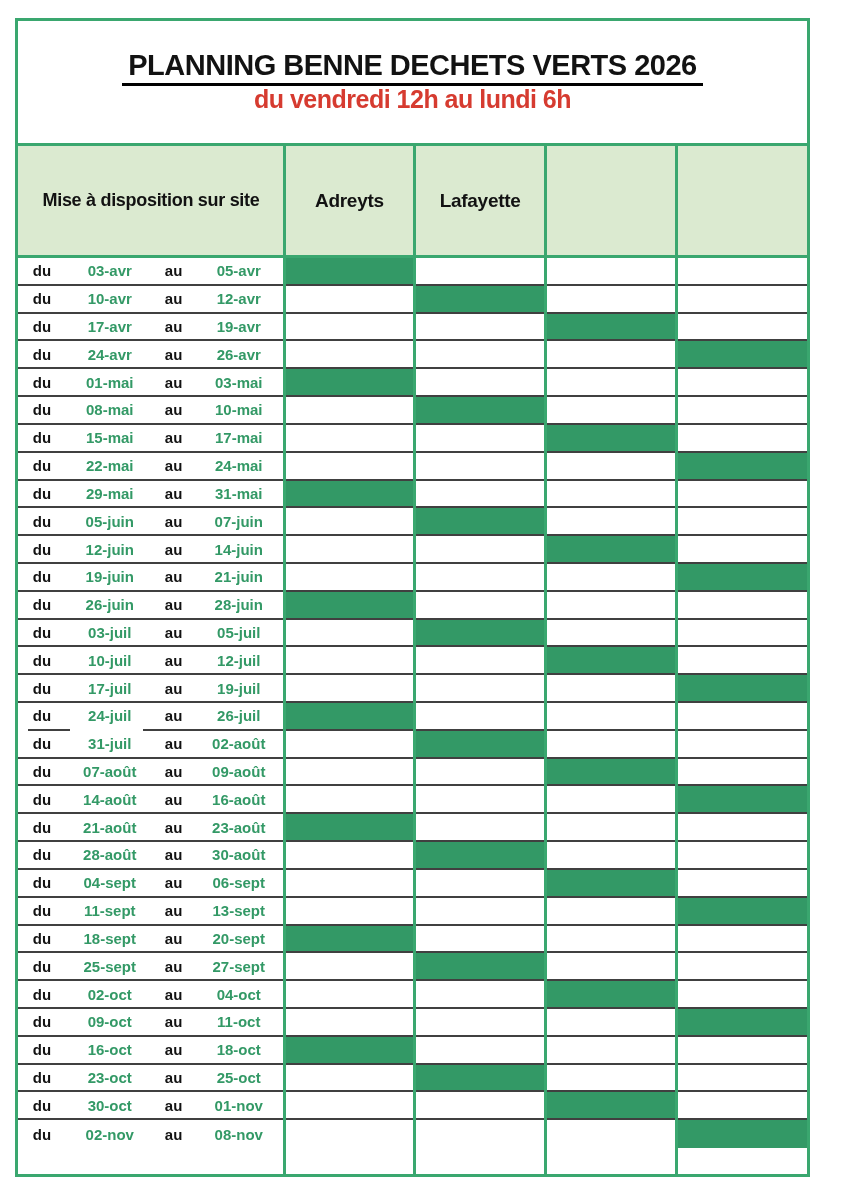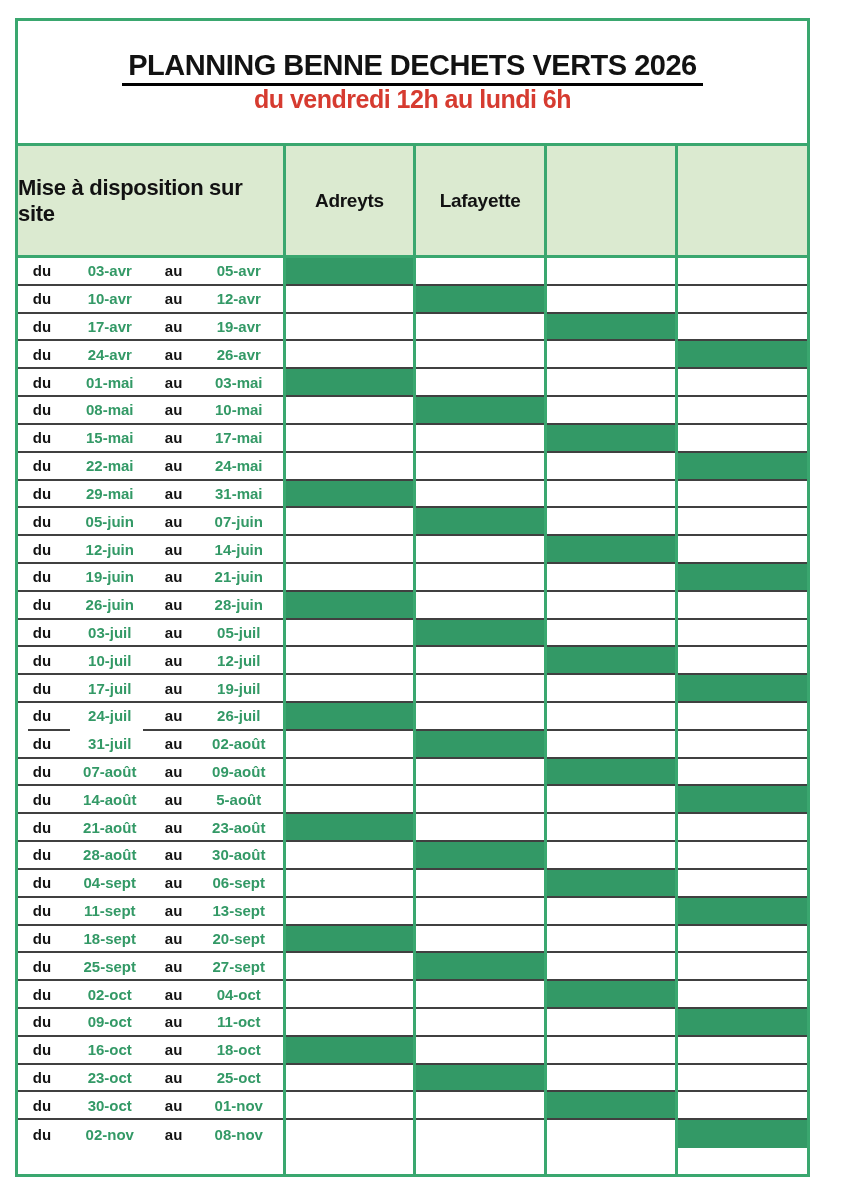--- a/index.html
+++ b/index.html
@@ -44,21 +44,21 @@
     grid-template-columns: 266px 1fr 1fr 1fr 1fr;
     height: 112px;
     background: #dbead0;
     border-bottom: 3px solid #3aa76f;
   }
   .hcell {
     display: flex; align-items: center; justify-content: center;
     font-weight: bold; font-size: 19px; color: #121212;
     letter-spacing: -0.3px;
   }
-  .hcell.date-h { font-size: 22px; }
+  .hcell.date-h { font-size: 18px; }
   .rows {
     display: grid;
     grid-template-rows: repeat(32, 1fr);
     height: 890px;
   }
   .row {
     display: grid;
     grid-template-columns: 266px 1fr 1fr 1fr 1fr;
   }
   .cell {
@@ -358,21 +358,21 @@
     <div class="cell site-cell"></div>
     <div class="cell site-cell on"></div>
     <div class="cell site-cell"></div>
   </div>
 
   <div class="row">
     <div class="cell date-cell">
       <span class="seg du">du</span>
       <span class="seg date d-from">14-août</span>
       <span class="seg au">au</span>
-      <span class="seg date d-to">5-août</span>
+      <span class="seg date d-to">16-août</span>
     </div>
     <div class="cell site-cell"></div>
     <div class="cell site-cell"></div>
     <div class="cell site-cell"></div>
     <div class="cell site-cell on"></div>
   </div>
 
   <div class="row">
     <div class="cell date-cell">
       <span class="seg du">du</span>

